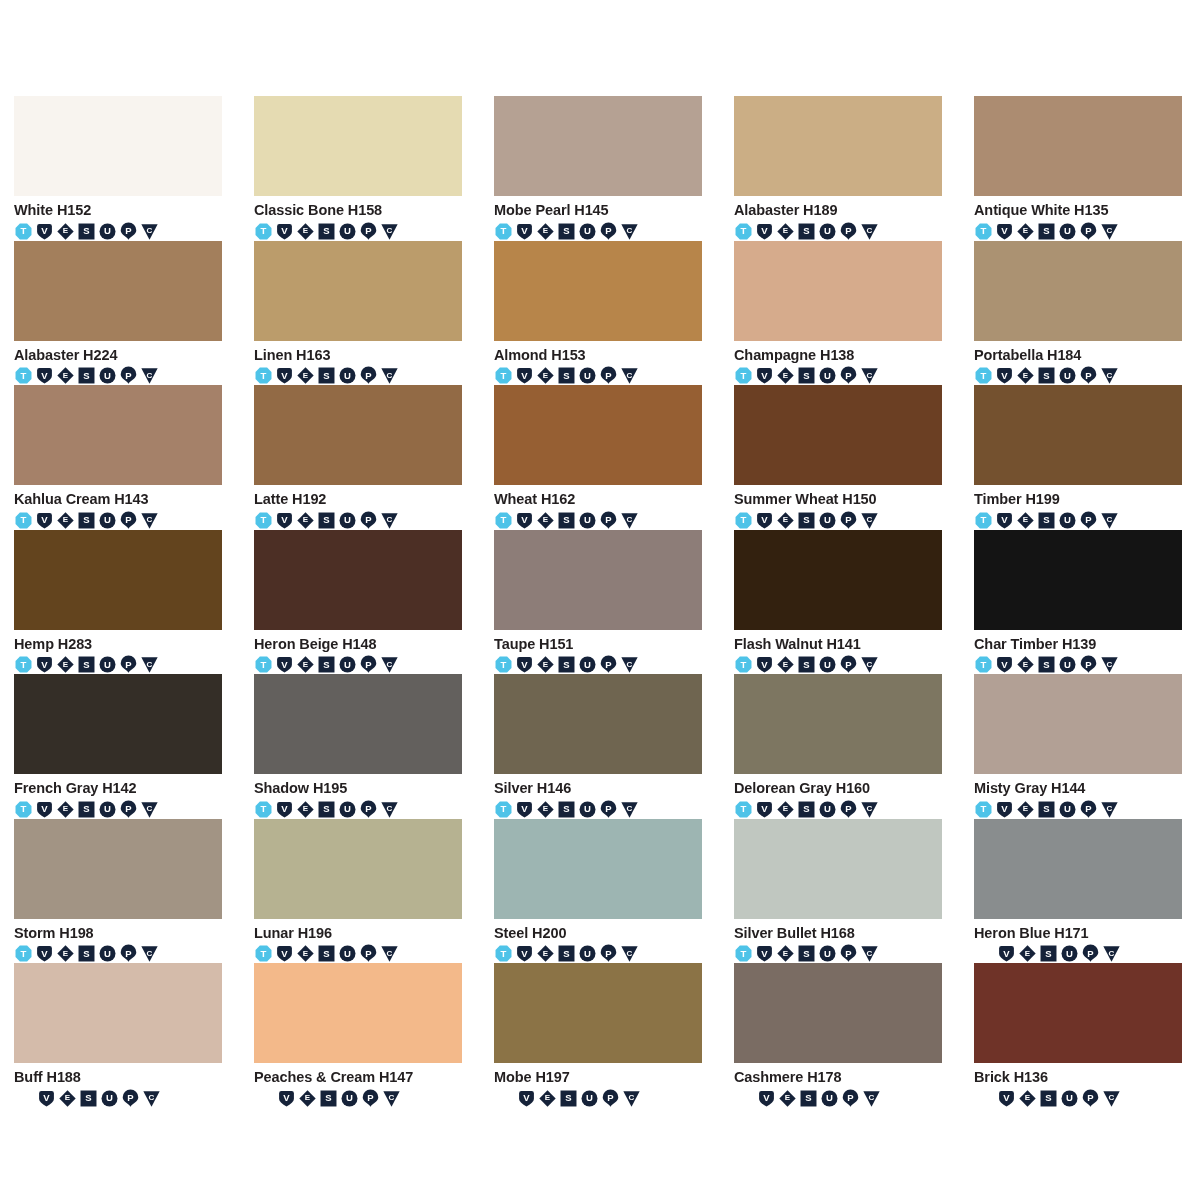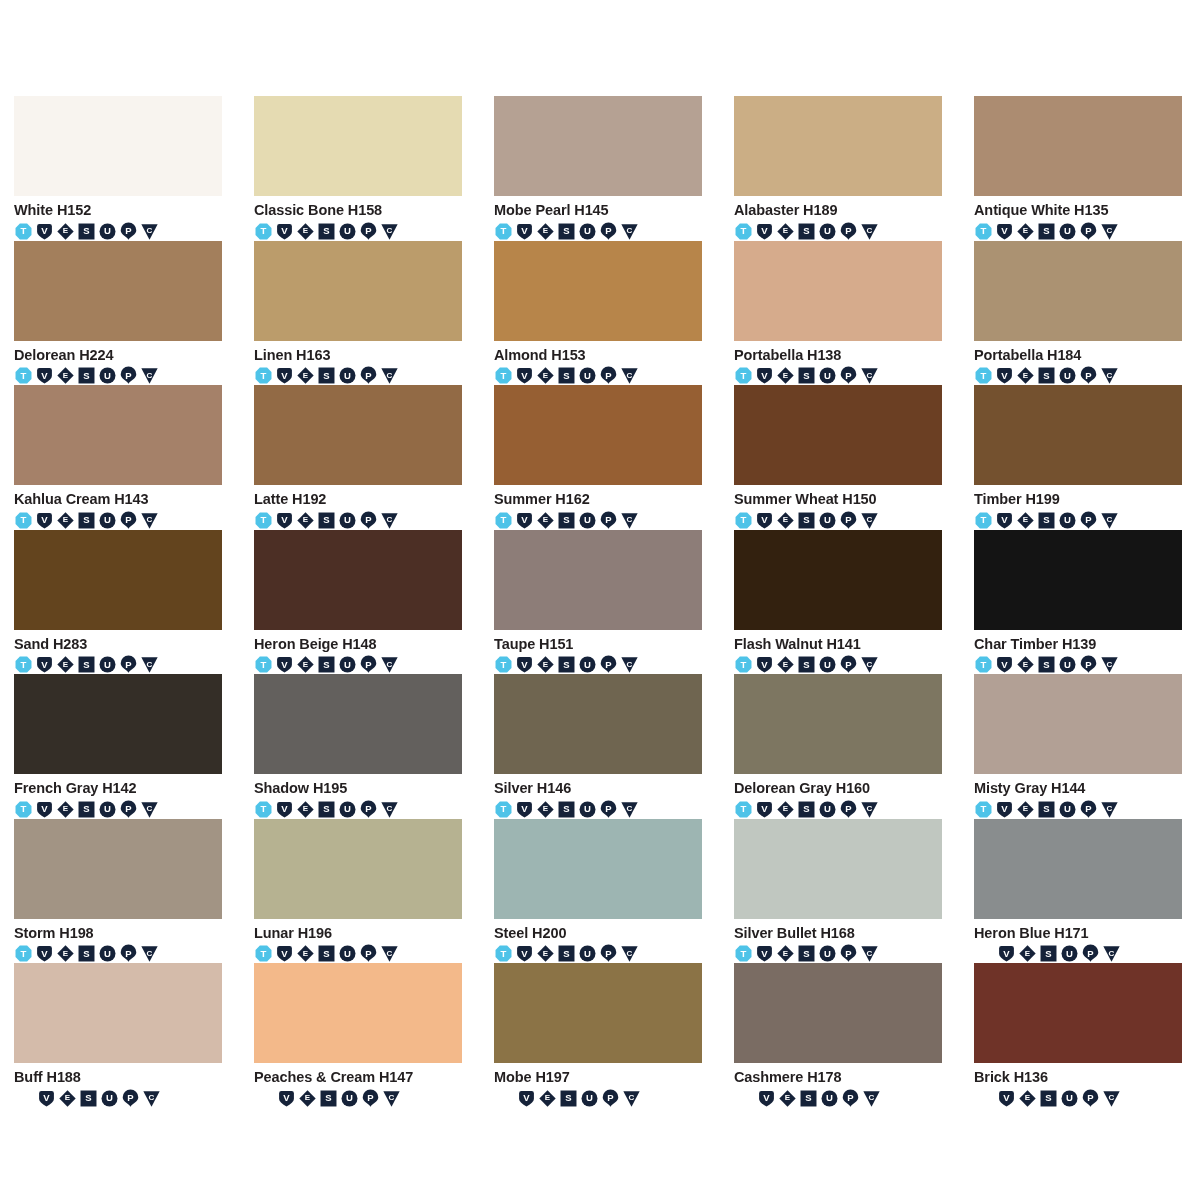--- a/index.html
+++ b/index.html
@@ -334,21 +334,21 @@
         <span class="badge b-c">
           <svg viewBox="0 0 20 20">
             <polygon points="1.4,2.4 18.6,2.4 10,18.6" fill="#152239"></polygon>
           </svg>
           <span class="glyph">C</span>
         </span>
       </div>
     </div>
     <div class="cell">
       <div class="swatch" style="background: rgb(163, 127, 92);"></div>
-      <div class="cell-label">Delorean H224</div>
+      <div class="cell-label">Alabaster H224</div>
       <div class="badges">
         <span class="badge b-t">
           <svg viewBox="0 0 20 20">
             <polygon points="6.2,1.6 13.8,1.6 18.4,6.2 18.4,13.8 13.8,18.4 6.2,18.4 1.6,13.8 1.6,6.2" fill="#4ec3e8"></polygon>
           </svg>
           <span class="glyph">T</span>
         </span>
         <span class="badge b-v">
           <svg viewBox="0 0 20 20">
             <path d="M2.2 4.6 Q2.2 2.2 4.6 2.2 L15.4 2.2 Q17.8 2.2 17.8 4.6 L17.8 10.2 Q17.8 14.2 10 18.4 Q2.2 14.2 2.2 10.2 Z" fill="#152239"></path>
@@ -478,21 +478,21 @@
         <span class="badge b-c">
           <svg viewBox="0 0 20 20">
             <polygon points="1.4,2.4 18.6,2.4 10,18.6" fill="#152239"></polygon>
           </svg>
           <span class="glyph">C</span>
         </span>
       </div>
     </div>
     <div class="cell">
       <div class="swatch" style="background: rgb(214, 171, 140);"></div>
-      <div class="cell-label">Portabella H138</div>
+      <div class="cell-label">Champagne H138</div>
       <div class="badges">
         <span class="badge b-t">
           <svg viewBox="0 0 20 20">
             <polygon points="6.2,1.6 13.8,1.6 18.4,6.2 18.4,13.8 13.8,18.4 6.2,18.4 1.6,13.8 1.6,6.2" fill="#4ec3e8"></polygon>
           </svg>
           <span class="glyph">T</span>
         </span>
         <span class="badge b-v">
           <svg viewBox="0 0 20 20">
             <path d="M2.2 4.6 Q2.2 2.2 4.6 2.2 L15.4 2.2 Q17.8 2.2 17.8 4.6 L17.8 10.2 Q17.8 14.2 10 18.4 Q2.2 14.2 2.2 10.2 Z" fill="#152239"></path>
@@ -670,21 +670,21 @@
         <span class="badge b-c">
           <svg viewBox="0 0 20 20">
             <polygon points="1.4,2.4 18.6,2.4 10,18.6" fill="#152239"></polygon>
           </svg>
           <span class="glyph">C</span>
         </span>
       </div>
     </div>
     <div class="cell">
       <div class="swatch" style="background: rgb(150, 95, 51);"></div>
-      <div class="cell-label">Summer H162</div>
+      <div class="cell-label">Wheat H162</div>
       <div class="badges">
         <span class="badge b-t">
           <svg viewBox="0 0 20 20">
             <polygon points="6.2,1.6 13.8,1.6 18.4,6.2 18.4,13.8 13.8,18.4 6.2,18.4 1.6,13.8 1.6,6.2" fill="#4ec3e8"></polygon>
           </svg>
           <span class="glyph">T</span>
         </span>
         <span class="badge b-v">
           <svg viewBox="0 0 20 20">
             <path d="M2.2 4.6 Q2.2 2.2 4.6 2.2 L15.4 2.2 Q17.8 2.2 17.8 4.6 L17.8 10.2 Q17.8 14.2 10 18.4 Q2.2 14.2 2.2 10.2 Z" fill="#152239"></path>
@@ -814,21 +814,21 @@
         <span class="badge b-c">
           <svg viewBox="0 0 20 20">
             <polygon points="1.4,2.4 18.6,2.4 10,18.6" fill="#152239"></polygon>
           </svg>
           <span class="glyph">C</span>
         </span>
       </div>
     </div>
     <div class="cell">
       <div class="swatch" style="background: rgb(99, 68, 30);"></div>
-      <div class="cell-label">Sand H283</div>
+      <div class="cell-label">Hemp H283</div>
       <div class="badges">
         <span class="badge b-t">
           <svg viewBox="0 0 20 20">
             <polygon points="6.2,1.6 13.8,1.6 18.4,6.2 18.4,13.8 13.8,18.4 6.2,18.4 1.6,13.8 1.6,6.2" fill="#4ec3e8"></polygon>
           </svg>
           <span class="glyph">T</span>
         </span>
         <span class="badge b-v">
           <svg viewBox="0 0 20 20">
             <path d="M2.2 4.6 Q2.2 2.2 4.6 2.2 L15.4 2.2 Q17.8 2.2 17.8 4.6 L17.8 10.2 Q17.8 14.2 10 18.4 Q2.2 14.2 2.2 10.2 Z" fill="#152239"></path>

